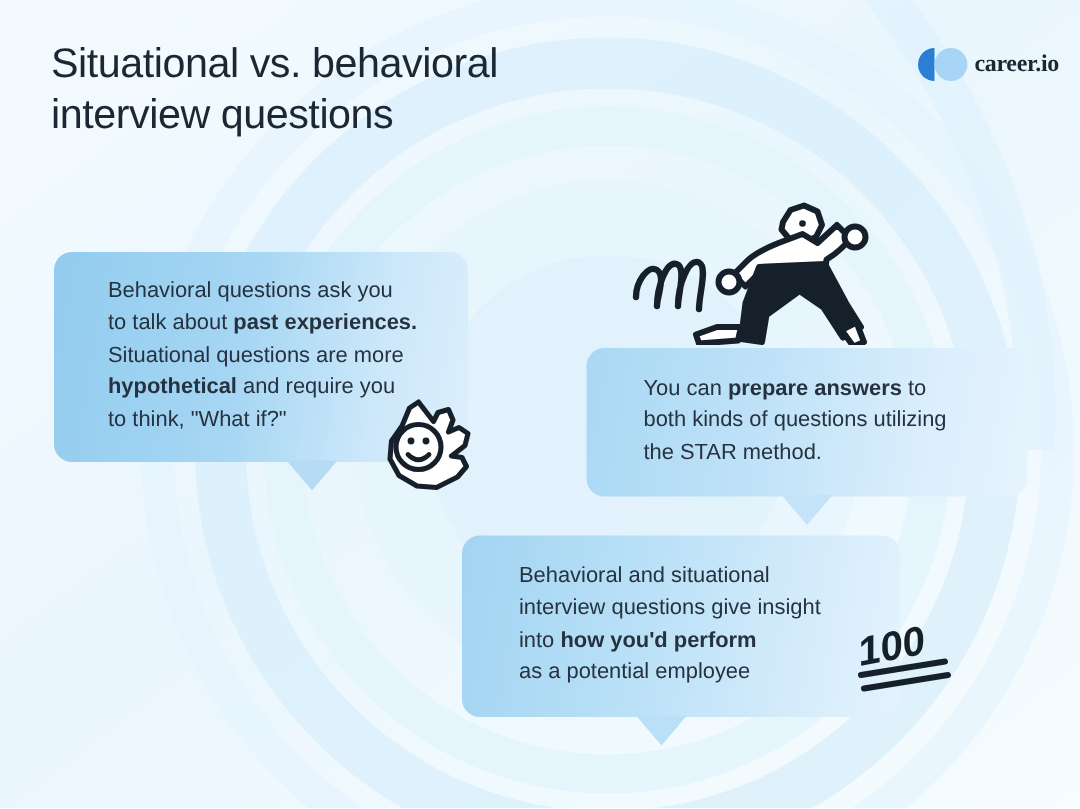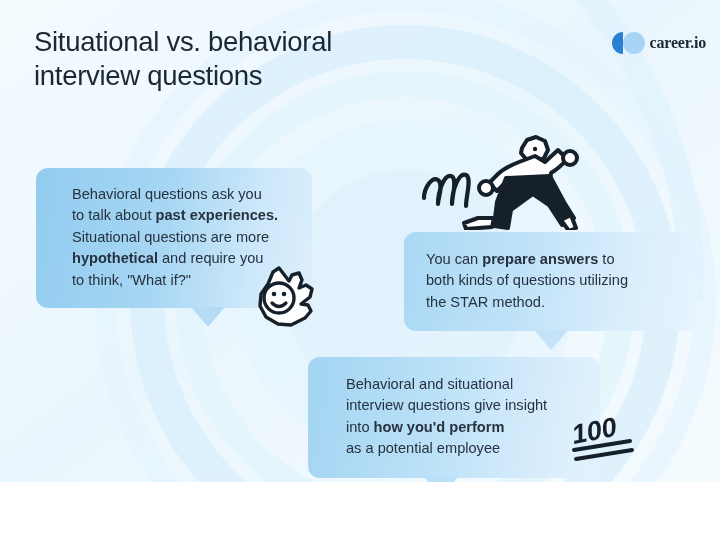--- a/index.html
+++ b/index.html
@@ -6,21 +6,21 @@
     margin: 0;
     padding: 0;
     background: #ffffff;
   }
   body {
     font-family: "Liberation Sans", sans-serif;
   }
   #infographic {
     position: relative;
     width: 720px;
-    height: 482px;
+    height: 539px;
     overflow: hidden;
     background: linear-gradient(140deg, #f2fafe 0%, #eaf6fd 35%, #e8f4fc 60%, #f3fbff 100%);
   }
   .bg-svg {
     position: absolute;
     left: 0; top: 0;
     width: 720px; height: 539px;
     pointer-events: none;
   }
 
@@ -101,24 +101,24 @@
   #bubble-1 {
     left: 36px;
     top: 168px;
     width: 276px;
     padding: 16px 18px 17px 20px;
     background: linear-gradient(100deg, #92ccef 0%, #a6d6f3 45%, #cde8fa 78%, #ddeffc 100%);
   }
   #bubble-1 .tail { left: 155px; bottom: -19px; border-top-color: #b6dcf5; }
 
   #bubble-2 {
-    left: 404px;
+    left: 391px;
     top: 232px;
     width: 294px;
-    padding: 17px 18px 18px 6px;
+    padding: 17px 18px 18px 22px;
     background: linear-gradient(100deg, #a9d8f4 0%, #bfe2f8 40%, #daeefc 75%, #e6f4fd 100%);
   }
   #bubble-2 .tail { left: 130px; bottom: -19px; border-top-color: #c5e3f8; }
 
   #bubble-3 {
     left: 308px;
     top: 357px;
     width: 292px;
     padding: 17px 18px 18px 22px;
     background: linear-gradient(100deg, #a2d4f2 0%, #b9e0f7 40%, #d6ecfb 78%, #e4f3fd 100%);

